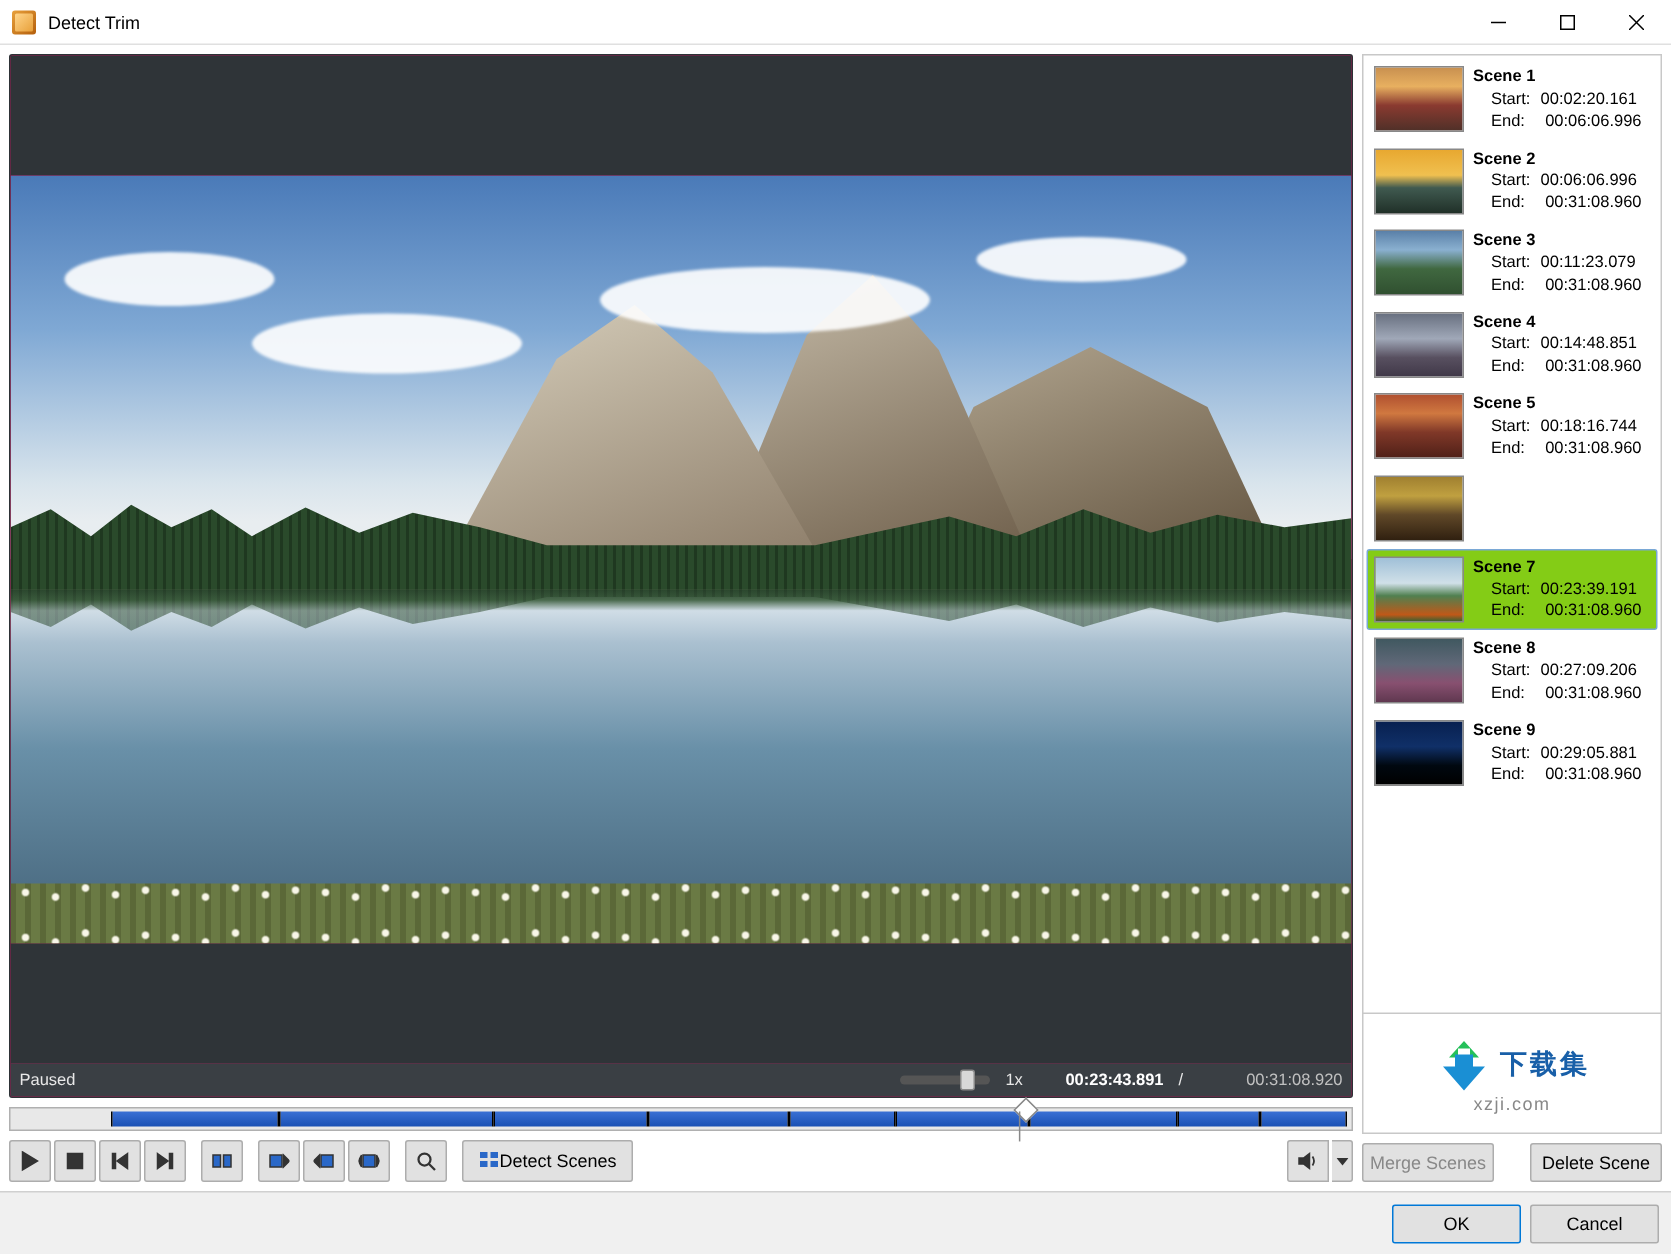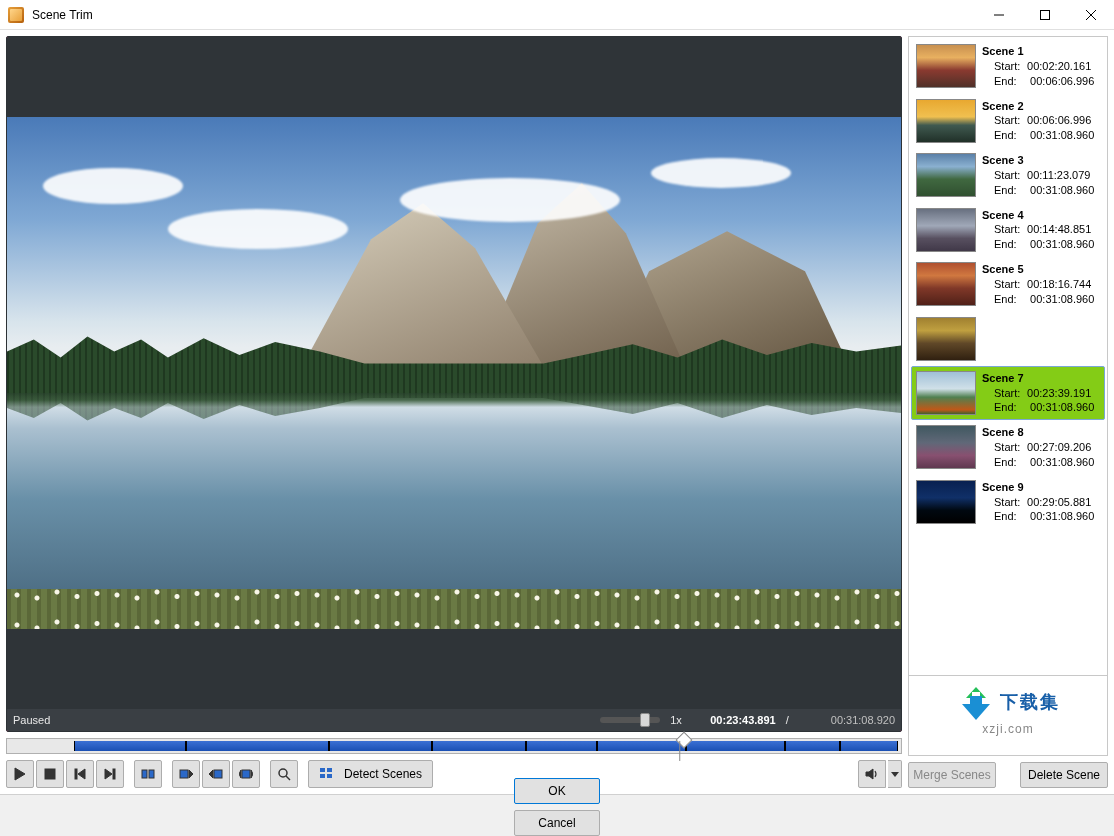--- a/index.html
+++ b/index.html
@@ -53,21 +53,21 @@
 .timeline { height: 16px; background: #e8e8e8; margin: 6px 0; position: relative; border: 1px solid #b0b0b0; }
 .timeline .seg { position:absolute; top:2px; bottom:2px; background: linear-gradient(#3a70d4,#1a50b4); border-left:1px solid #000; border-right:1px solid #000; }
 .timeline .playhead { position:absolute; top:-5px; width:12px; height:12px; background:#fff; border:1px solid #888; transform: rotate(45deg); margin-left:-6px; left: 75.7%; }
 .timeline .playhead::after { content:""; position:absolute; width:1px; height:20px; background:#888; left:50%; top:10px; transform: rotate(-45deg) translateX(6px); }
 
 .toolbar { height: 28px; display: flex; gap: 2px; margin-bottom: 6px; }
 .tb-btn { width: 28px; height: 28px; border: 1px solid #adadad; background: #e1e1e1; display: flex; align-items: center; justify-content: center; border-radius: 2px; color: #333; }
 .tb-btn svg { width: 14px; height: 14px; fill: #333; stroke: #333; }
 .tb-btn.colored svg { fill: #2a68c8; }
 .tb-sep { width: 6px; }
-.tb-full { height: 28px; border: 1px solid #adadad; background: #e1e1e1; display: flex; align-items: center; padding: 0 10px; gap: 11px; border-radius: 2px; font-size: 12px; color: #000; }
+.tb-full { height: 28px; border: 1px solid #adadad; background: #e1e1e1; display: flex; align-items: center; padding: 0 10px; gap: 0; border-radius: 2px; font-size: 12px; color: #000; }
 .toolbar .spacer { flex: 1; }
 .vol-dd { width: 14px; height:28px; border:1px solid #adadad; background:#e1e1e1; border-left:none; display:flex; align-items:center; justify-content:center; border-radius:0 2px 2px 0; }
 .tb-btn.vol { border-radius: 2px 0 0 2px; }
 
 
 .right { width: 200px; display: flex; flex-direction: column; min-height: 0; }
 .scene-list { flex: 1; border: 1px solid #c8c8c8; background: #fff; overflow-y: auto; padding: 2px; }
 .scene { display: flex; gap: 6px; padding: 4px; border: 1px solid transparent; border-radius: 2px; margin-bottom: 0px; }
 .scene.selected { border: 1px solid #7aa8d6; background: #84cc16; }
 .thumb { width: 60px; height: 44px; border: 1px solid #888; flex-shrink: 0; }
@@ -79,42 +79,42 @@
 .t-sunset { background: linear-gradient(#c89050 0%,#e8b060 30%,#8a3a30 60%,#503028 100%); }
 .t-lake   { background: linear-gradient(#e8a830 0%,#f0c050 40%,#405a50 60%,#203028 100%); }
 .t-river  { background: linear-gradient(#5a80a8 0%,#8ab0d0 30%,#406840 60%,#305030 100%); }
 .t-storm  { background: linear-gradient(#687080 0%,#a0a8b8 40%,#585060 70%,#403848 100%); }
 .t-autumn { background: linear-gradient(#b05030 0%,#d07840 30%,#803828 60%,#502018 100%); }
 .t-forest { background: linear-gradient(#a08030 0%,#c0a040 30%,#604828 60%,#302010 100%); }
 .t-mist   { background: linear-gradient(#a0c0d8 0%,#d0e0e8 40%,#508050 60%,#c05818 90%,#406030 100%); }
 .t-flowers{ background: linear-gradient(#405860 0%,#606878 40%,#885070 70%,#603850 100%); }
 .t-night  { background: linear-gradient(#082050 0%,#103068 40%,#000810 70%,#000000 100%); }
 
-.watermark { position: relative; height: 80px; display:flex; align-items:center; flex-direction:column; border:1px solid #c8c8c8; border-top:none; padding: 6px; }
+.watermark { position: relative; height: 80px; display:flex; align-items:center; justify-content:center; flex-direction:column; border:1px solid #c8c8c8; border-top:none; padding: 6px; }
 .watermark .arrow { width:40px; height:40px; position:relative; }
 .watermark .arrow svg { width:40px; height:40px; }
 .watermark .txt-cn { font-size: 18px; font-weight: bold; color: #185fa8; letter-spacing: 2px; }
 .watermark .txt-en { font-size: 12px; color: #888; letter-spacing: 1px; }
 .watermark .row1 { display:flex; align-items:center; gap:4px; }
 
 .right-btns { display: flex; gap: 24px; margin-top: 6px; margin-bottom: 6px; }
 .btn { flex:1; height: 26px; border: 1px solid #adadad; background: #e1e1e1; font-size: 12px; border-radius: 2px; }
 .btn.disabled { color: #888; }
 
 
-.footer { height: 42px; border-top: 1px solid #d0d0d0; background: #f0f0f0; display: flex; align-items: center; justify-content: flex-end; padding: 0 8px; gap: 6px; flex-direction: column; }
+.footer { height: 42px; border-top: 1px solid #d0d0d0; background: #f0f0f0; display: flex; align-items: center; justify-content: flex-end; padding: 0 8px; gap: 6px; }
 .footer .btn { width: 86px; flex: none; }
 .footer .btn.primary { border: 1px solid #0078d7; }
 </style>
 </head>
 <body>
 
 <div class="titlebar">
   <div class="app-icon"></div>
-  <div class="title">Scene Trim</div>
+  <div class="title">Detect Trim</div>
   <div class="win-controls">
     <div class="win-btn">
         <svg viewBox="0 0 10 10">
           <line x1="0" y1="5" x2="10" y2="5" stroke="#000" stroke-width="1"></line>
         </svg>
       </div>
     <div class="win-btn">
         <svg viewBox="0 0 10 10">
           <rect x="0.5" y="0.5" width="9" height="9" fill="none" stroke="#000" stroke-width="1"></rect>
         </svg>

